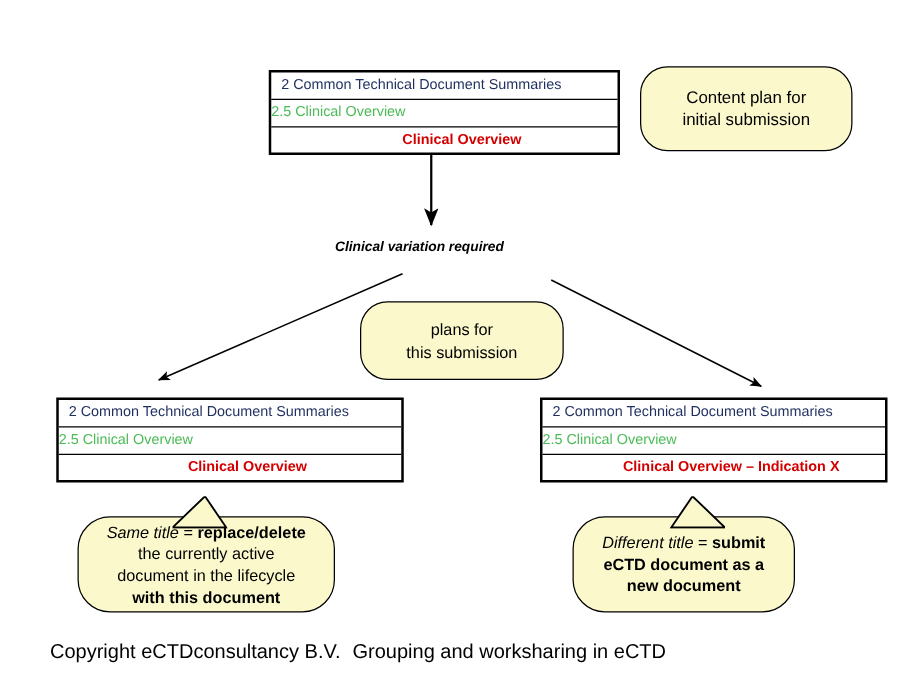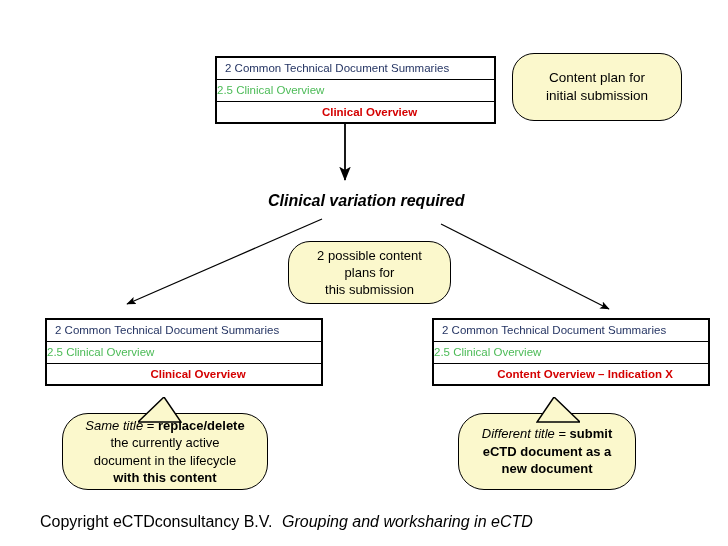--- a/index.html
+++ b/index.html
@@ -105,21 +105,21 @@
   .callout .tail svg { display: block; }
   .callout .line {
     white-space: nowrap;
   }
   .ital { font-style: italic; }
   .bold { font-weight: bold; }
 
   
   .label-variation {
     position: absolute;
-    font-size: 16px;
+    font-size: 11px;
     font-weight: bold;
     font-style: italic;
     color: #000000;
     white-space: nowrap;
   }
   .footer-text {
     position: absolute;
     font-size: 16px;
     color: #000000;
     white-space: nowrap;
@@ -161,65 +161,64 @@
     <div>
       <div>Content plan for</div>
       <div>initial submission</div>
     </div>
   </div>
 
   <div class="label-variation" style="left:268px; top:192px;">Clinical variation required</div>
 
   <div class="note" style="left:288px; top:241px; width:163px; height:63px; font-size:13px;">
     <div>
-      <div>2 possible content</div>
       <div>plans for</div>
       <div>this submission</div>
     </div>
   </div>
 
   <div class="ctd-box" style="left:45px; top:318px; width:278px; height:68px;">
     <div class="ctd-row lvl1">2 Common Technical Document Summaries</div>
     <div class="ctd-row lvl2">2.5 Clinical Overview</div>
     <div class="ctd-row lvl3">Clinical Overview</div>
   </div>
 
   <div class="ctd-box" style="left:432px; top:318px; width:278px; height:68px;">
     <div class="ctd-row lvl1">2 Common Technical Document Summaries</div>
     <div class="ctd-row lvl2">2.5 Clinical Overview</div>
-    <div class="ctd-row lvl3">Content Overview – Indication X</div>
+    <div class="ctd-row lvl3">Clinical Overview – Indication X</div>
   </div>
 
   <div class="callout" style="left:62px; top:397px; width:206px; height:93px;">
     <div class="tail" style="left:76px;">
       <svg width="44" height="26" viewBox="0 0 44 26">
         <path d="M26,0 L43,25 L0,25 Z" fill="#fbf8cc" stroke="#000000" stroke-width="1.5"></path>
       </svg>
     </div>
     <div class="bubble">
       <div class="line">
         <span class="ital">Same title</span><span> = </span><span class="bold">replace/delete</span>
       </div>
       <div class="line">the currently active</div>
       <div class="line">document in the lifecycle</div>
-      <div class="line bold">with this content</div>
+      <div class="line bold">with this document</div>
     </div>
   </div>
 
   <div class="callout" style="left:458px; top:397px; width:178px; height:93px;">
     <div class="tail" style="left:78px;">
       <svg width="44" height="26" viewBox="0 0 44 26">
         <path d="M18,0 L44,25 L1,25 Z" fill="#fbf8cc" stroke="#000000" stroke-width="1.5"></path>
       </svg>
     </div>
     <div class="bubble">
       <div class="line">
         <span class="ital">Different title</span><span> = </span><span class="bold">submit</span>
       </div>
       <div class="line bold">eCTD document as a</div>
       <div class="line bold">new document</div>
     </div>
   </div>
 
   <div class="footer-text" style="left:40px; top:513px;">Copyright eCTDconsultancy B.V.</div>
-  <div class="footer-text" style="left:282px; top:513px;font-style:italic;">Grouping and worksharing in eCTD</div>
+  <div class="footer-text" style="left:282px; top:513px;">Grouping and worksharing in eCTD</div>
 
 </div>
 
 </body></html>

